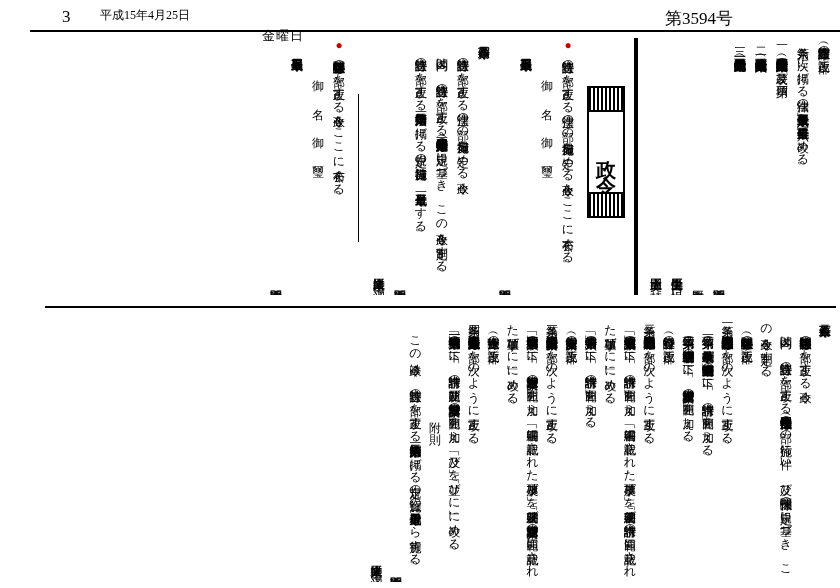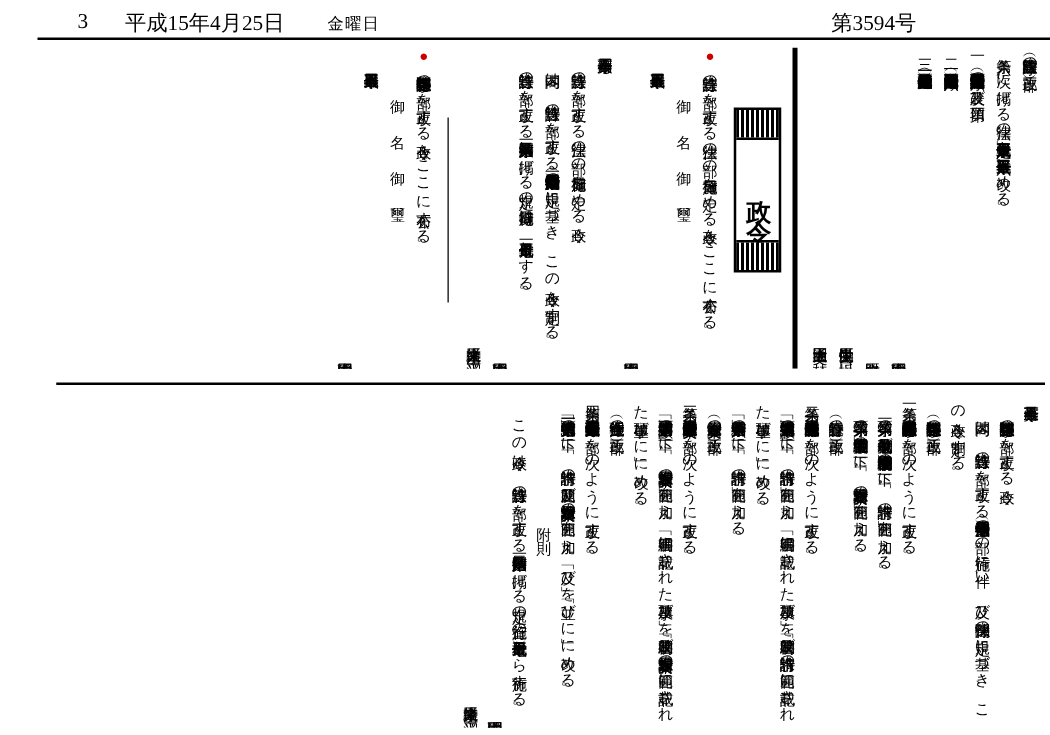--- a/index.html
+++ b/index.html
@@ -7,22 +7,22 @@
   body {
     background:#ffffff; color:#000;
     font-family:"Liberation Serif","DejaVu Serif",serif;
     overflow:hidden;
   }
   .page { position:relative; width:840px; height:588px; background:#fff; }
 
   
   .masthead { position:absolute; top:4px; left:0; right:0; height:26px; white-space:nowrap; }
   .masthead .pno   { position:absolute; left:62px;  top:3px; font-size:17px; }
-  .masthead .date  { position:absolute; left:100px; top:3px; font-size:17px;text-align:right; }
-  .masthead .wday  { position:absolute; left:262px; top:6px; font-size:13px; letter-spacing:1px; }
+  .masthead .date  { position:absolute; left:100px; top:3px; font-size:12px;text-align:right; }
+  .masthead .wday  { position:absolute; left:262px; top:23px; font-size:13px; letter-spacing:1px; }
   .masthead .kanpo { position:absolute; left:444px; top:0;  font-size:21px; font-weight:bold;
                      letter-spacing:4.3em; }
   .masthead .issue { position:absolute; left:665px; top:3px; font-size:17px; }
   .head-rule { position:absolute; top:30px; left:30px; right:0; border-top:2px solid #000; }
   .mid-rule  { position:absolute; top:306px; left:45px; right:4px; border-top:2px solid #000; }
 
   
   .vhalf { position:absolute; writing-mode:vertical-rl; text-orientation:mixed;
            font-size:12px; overflow:hidden; }
   .top-half    { top:38px;  left:4px; right:6px; height:257px; line-height:21px; }

